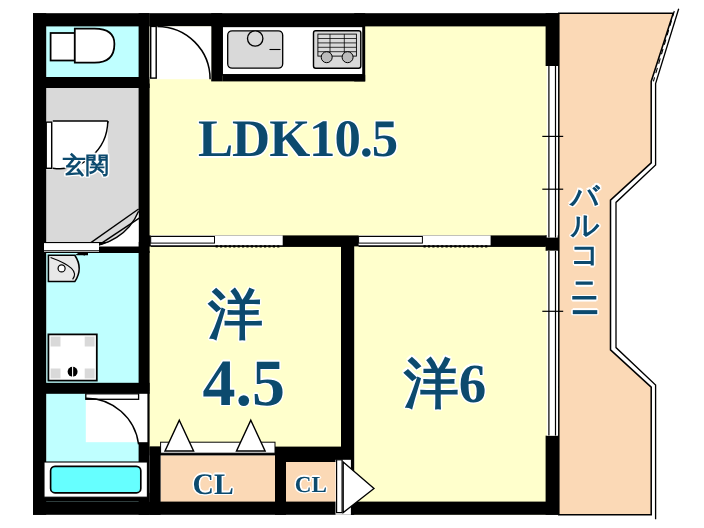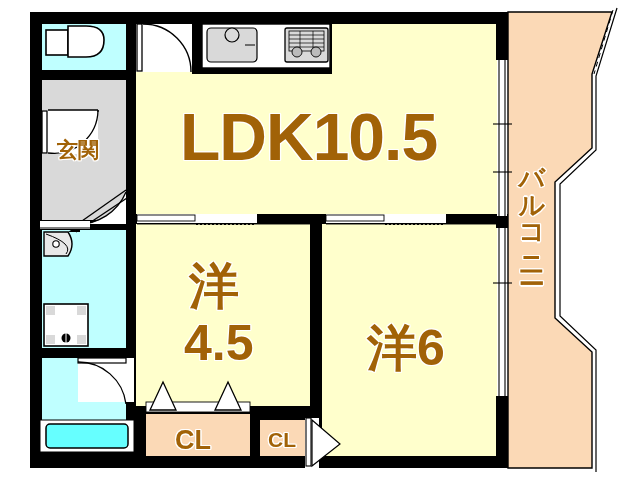--- a/index.html
+++ b/index.html
@@ -17,45 +17,45 @@
   }
   .svg-layer {
     position: absolute;
     left: 0;
     top: 0;
     width: 640px;
     height: 480px;
   }
   .label {
     position: absolute;
-    color: #a16207;
+    color: #0c4a6e;
     font-weight: bold;
     white-space: nowrap;
     text-shadow:
        1.3px 0 0 #ffffff, -1.3px 0 0 #ffffff,
        0 1.3px 0 #ffffff, 0 -1.3px 0 #ffffff,
        1px 1px 0 #ffffff, -1px -1px 0 #ffffff,
        1px -1px 0 #ffffff, -1px 1px 0 #ffffff;
-    font-family: Liberation Sans, sans-serif;
+    font-family: Liberation Serif, serif;
   }
   #lbl-ldk {
     left: 180px;
     top: 99px;
-    font-size: 66px;
+    font-size: 48px;
     letter-spacing: -1px;
   }
   #lbl-yo45-a {
     left: 189px;
     top: 253px;
     font-size: 50px;
   }
   #lbl-yo45-b {
     left: 184px;
     top: 314px;
-    font-size: 50px;
+    font-size: 60px;
   }
   #lbl-yo6 {
     left: 367px;
     top: 315px;
     font-size: 50px;
   }
   #lbl-genkan {
     left: 57px;
     top: 136px;
     font-size: 21px;

